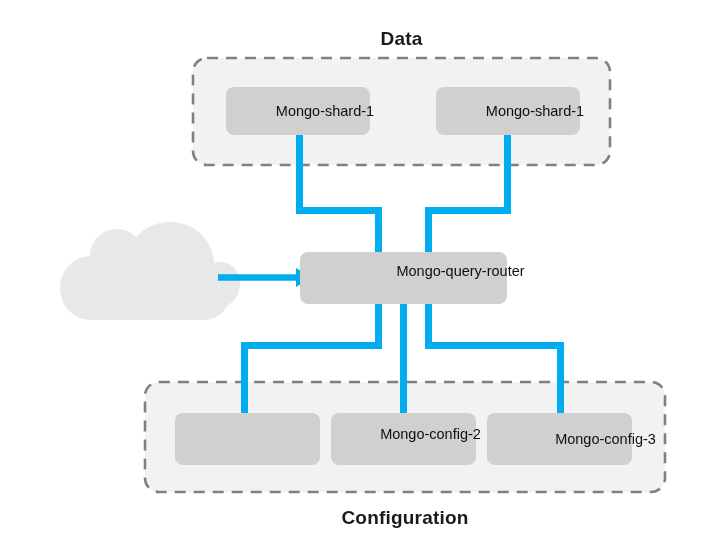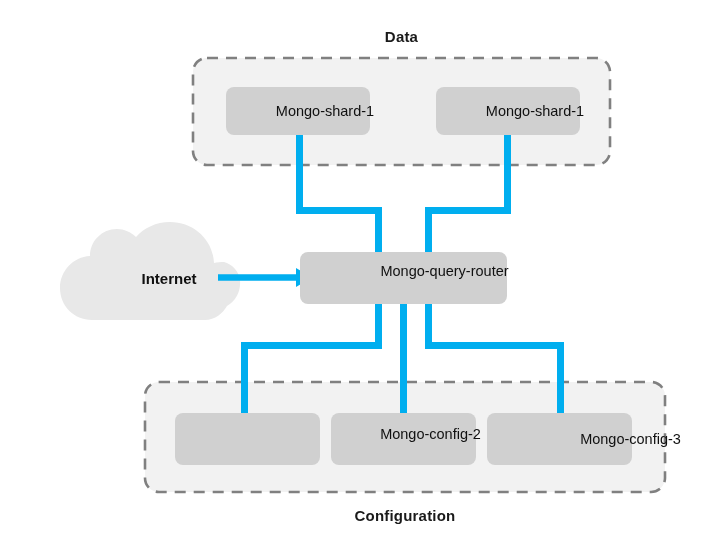--- a/index.html
+++ b/index.html
@@ -19,21 +19,21 @@
   }
   svg.layer {
     position: absolute;
     left: 0;
     top: 0;
     width: 716px;
     height: 556px;
   }
   .group-label {
     position: absolute;
-    font-size: 15px;
+    font-size: 19px;
     font-weight: bold;
     color: #1a1a1a;
     text-align: center;
     white-space: nowrap;
     letter-spacing: 0.2px;
   }
   .node-label {
     position: absolute;
     display: flex;
     align-items: center;
@@ -98,22 +98,21 @@
   </svg>
 
   <div class="group-label" style="left:193px; top:28px; width:417px;">Data</div>
 
   <div class="group-label" style="left:145px; top:507px; width:520px;">Configuration</div>
 
   <div class="node-label" style="left:226px; top:87px; width:144px; height:48px;">Mongo-shard-1</div>
 
   <div class="node-label" style="left:436px; top:87px; width:144px; height:48px;">Mongo-shard-1</div>
 
-  <div class="node-label" style="left:284px; top:252px; width:207px; height:37px;padding-left:30px;">Mongo-query-router</div>
+  <div class="node-label" style="left:300px; top:252px; width:207px; height:37px;padding-left:30px;">Mongo-query-router</div>
 
 
   <div class="node-label" style="left:331px; top:416px; width:145px; height:36px;">Mongo-config-2</div>
 
-  <div class="node-label" style="left:487px; top:413px; width:145px; height:52px;padding-left:44px;">Mongo-config-3</div>
+  <div class="node-label" style="left:462px; top:413px; width:145px; height:52px;padding-left:44px;">Mongo-config-3</div>
 
-  <div class="node-label" style="left:72px; top:254px; width:140px; height:48px; font-weight:bold; font-size:15px;">Internet</div>
 
 </div>
 
 </body></html>

